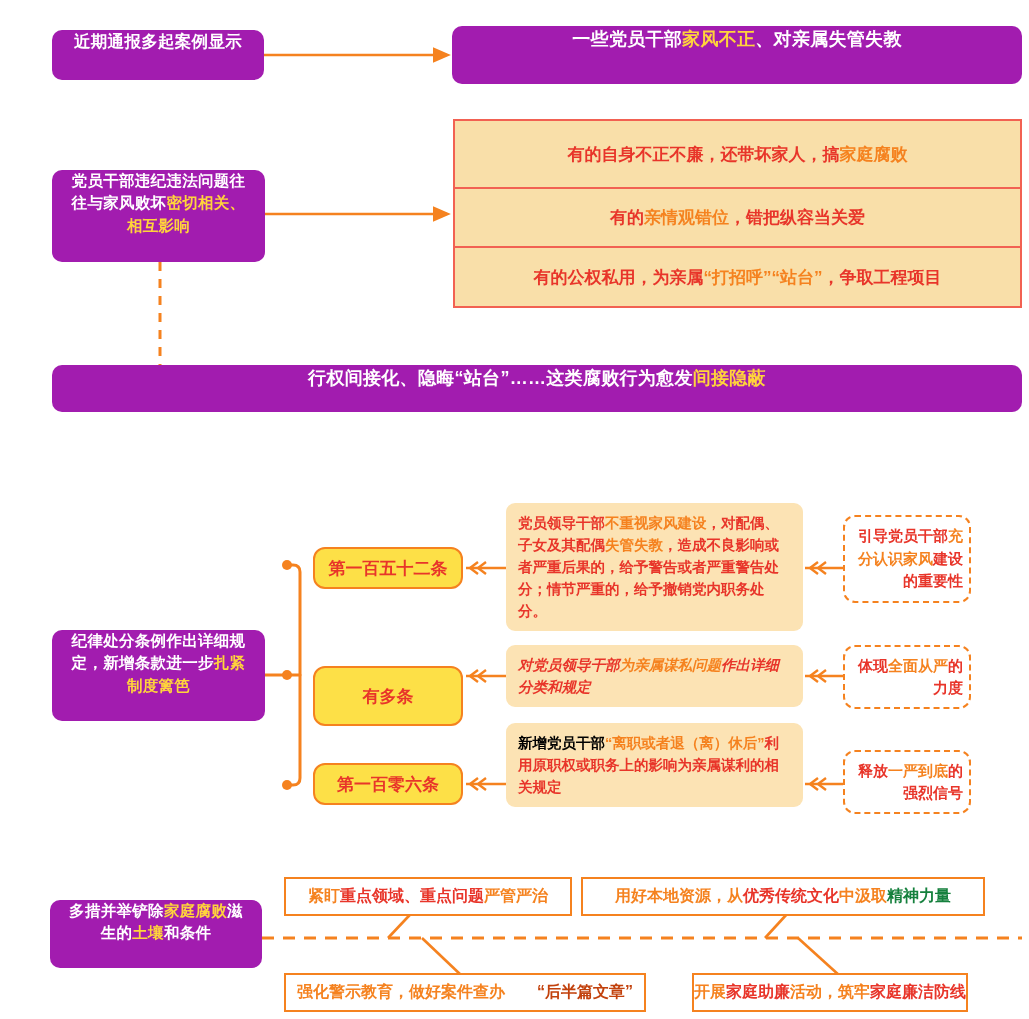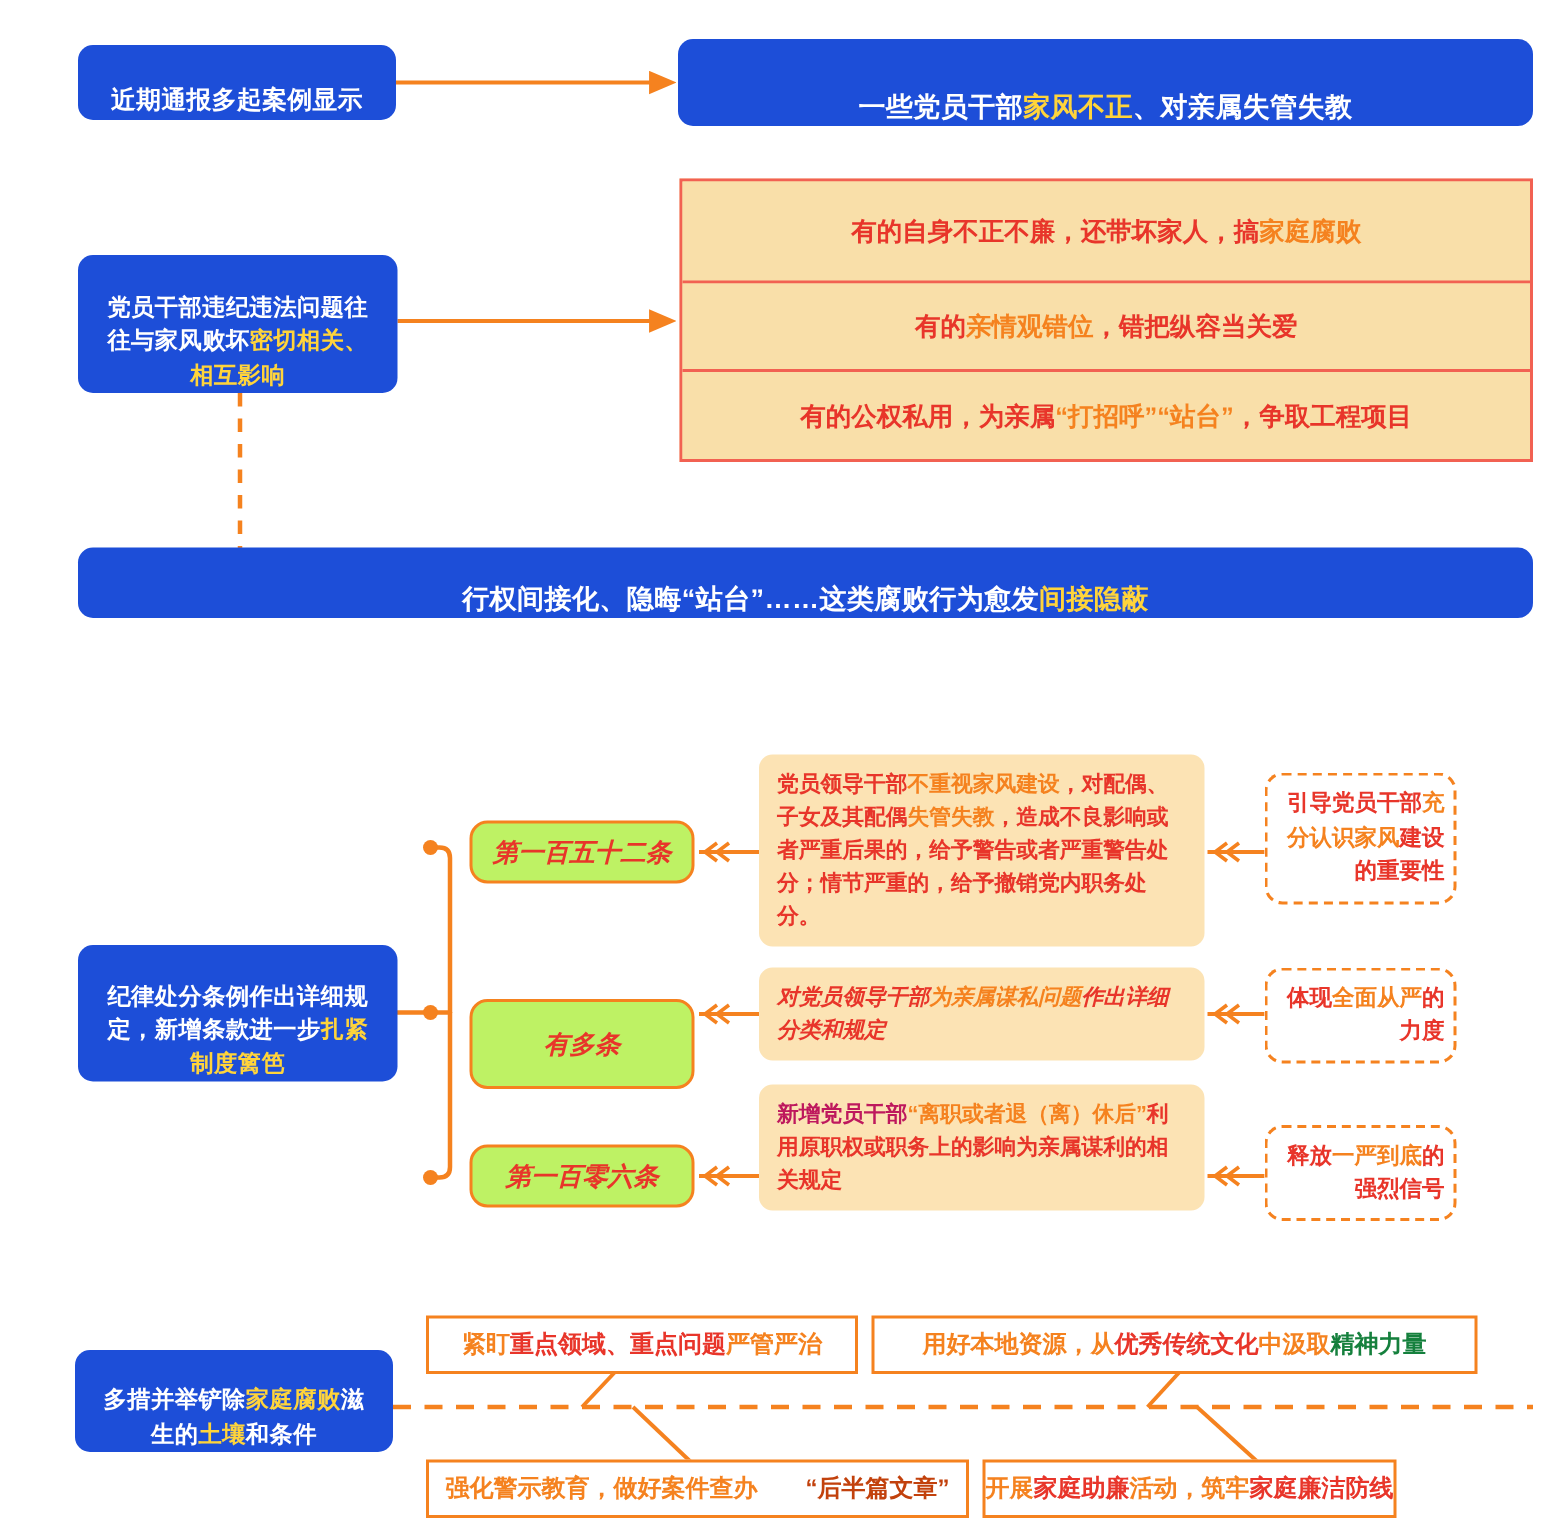--- a/index.html
+++ b/index.html
@@ -9,26 +9,26 @@
     font-family:"Liberation Sans","DejaVu Sans",sans-serif;
     position:relative;
     overflow:hidden;
     -webkit-font-smoothing:antialiased;
   }
   .stage{position:absolute;left:0;top:0;width:1029px;height:1019px;}
 
   
   .redbox{
     position:absolute;
-    background:#1d4ed8;
+    background:#a21caf;
     border-radius:10px;
     color:#ffffff;
     font-weight:bold;
     display:flex;
-    align-items:flex-end;
+    align-items:flex-start;
     justify-content:center;
     text-align:center;
     box-sizing:border-box;
     line-height:1.45;
     letter-spacing:0.3px;
   }
   .hl-y{color:#FFD43B;}
   .hl-o{color:#F5821F;}
 
   .beige-table{
@@ -43,28 +43,27 @@
     display:flex;align-items:center;justify-content:center;
     color:#E8352A;font-weight:bold;
     text-align:center;
     border-bottom:2px solid #F26152;
   }
   .beige-row:last-child{border-bottom:none;}
 
   
   .pill{
     position:absolute;
-    background:#bef264;
+    background:#fde047;
     border:2.5px solid #F5821F;
     border-radius:12px;
     box-sizing:border-box;
     display:flex;align-items:center;justify-content:center;
     color:#E8352A;font-weight:bold;
     text-align:center;
-    font-style:italic;
   }
 
   
   .softcard{
     position:absolute;
     background:#FCE3B4;
     border-radius:9px;
     box-sizing:border-box;
     padding:9px 12px;
     color:#E8352A;
@@ -228,21 +227,21 @@
     <span>第一百零六条</span>
   </div>
 
   <div class="softcard" style="left:506px;top:503px;width:297px;height:128px;font-size:14.5px;">
       <span><span style="color: rgb(232, 53, 42);">党员领导干部</span><span style="color: rgb(245, 130, 31);">不重视家风建设</span><span style="color: rgb(232, 53, 42);">，对配偶、子女及其配偶</span><span style="color: rgb(245, 130, 31);">失管失教</span><span style="color: rgb(232, 53, 42);">，造成不良影响或者严重后果的，给予警告或者严重警告处分；情节严重的，给予撤销党内职务处分。</span></span>
     </div>
   <div class="softcard" style="left:506px;top:645px;width:297px;height:62px;font-size:14.5px;font-style:italic;">
       <span><span style="color: rgb(232, 53, 42);">对党员领导干部</span><span style="color: rgb(245, 130, 31);">为亲属谋私问题</span><span style="color: rgb(232, 53, 42);">作出详细分类和规定</span></span>
     </div>
   <div class="softcard" style="left:506px;top:723px;width:297px;height:84px;font-size:14.5px;">
-      <span><span style="color: #be185d;">新增党员干部</span><span style="color: rgb(245, 130, 31);">“离职或者退（离）休后”</span><span style="color: rgb(232, 53, 42);">利用原职权或职务上的影响为亲属谋利的相关规定</span></span>
+      <span><span style="color: #000000;">新增党员干部</span><span style="color: rgb(245, 130, 31);">“离职或者退（离）休后”</span><span style="color: rgb(232, 53, 42);">利用原职权或职务上的影响为亲属谋利的相关规定</span></span>
     </div>
 
   <div class="dashcard" style="left:843px;top:515px;width:128px;height:88px;font-size:15px;">
       <span><span style="color: rgb(232, 53, 42);">引导党员干部</span><span style="color: rgb(245, 130, 31);">充分认识家风</span><span style="color: rgb(232, 53, 42);">建设的重要性</span></span>
     </div>
   <div class="dashcard" style="left:843px;top:645px;width:128px;height:64px;font-size:15px;">
       <span><span style="color: rgb(232, 53, 42);">体现</span><span style="color: rgb(245, 130, 31);">全面从严</span><span style="color: rgb(232, 53, 42);">的力度</span></span>
     </div>
   <div class="dashcard" style="left:843px;top:750px;width:128px;height:64px;font-size:15px;">
       <span><span style="color: rgb(232, 53, 42);">释放</span><span style="color: rgb(245, 130, 31);">一严到底</span><span style="color: rgb(232, 53, 42);">的强烈信号</span></span>
@@ -256,17 +255,17 @@
 
   <div class="rectbox" style="left:284px;top:877px;width:288px;height:39px;font-size:16px;">
       <span><span style="color: rgb(245, 130, 31);">紧盯</span><span style="color: rgb(232, 53, 42);">重点领域、重点问题</span><span style="color: rgb(245, 130, 31);">严管严治</span></span>
     </div>
   <div class="rectbox" style="left:581px;top:877px;width:404px;height:39px;font-size:16px;">
       <span><span style="color: rgb(245, 130, 31);">用好本地资源，从</span><span style="color: rgb(232, 53, 42);">优秀传统文化</span><span style="color: rgb(245, 130, 31);">中汲取</span><span style="color: #15803d;">精神力量</span></span>
     </div>
   <div class="rectbox" style="left:284px;top:973px;width:362px;height:39px;font-size:16px;">
       <span><span style="color: rgb(245, 130, 31);">强化警示教育，做好案件查办</span><span style="color: #c2410c; margin-left: 32px;">“后半篇文章”</span></span>
     </div>
-  <div class="rectbox" style="left:655px;top:973px;width:276px;height:39px;font-size:16px;">
+  <div class="rectbox" style="left:692px;top:973px;width:276px;height:39px;font-size:16px;">
       <span><span style="color: rgb(245, 130, 31);">开展</span><span style="color: rgb(232, 53, 42);">家庭助廉</span><span style="color: rgb(245, 130, 31);">活动，筑牢</span><span style="color: rgb(232, 53, 42);">家庭廉洁防线</span></span>
     </div>
 
 </div>
 
 </body></html>

